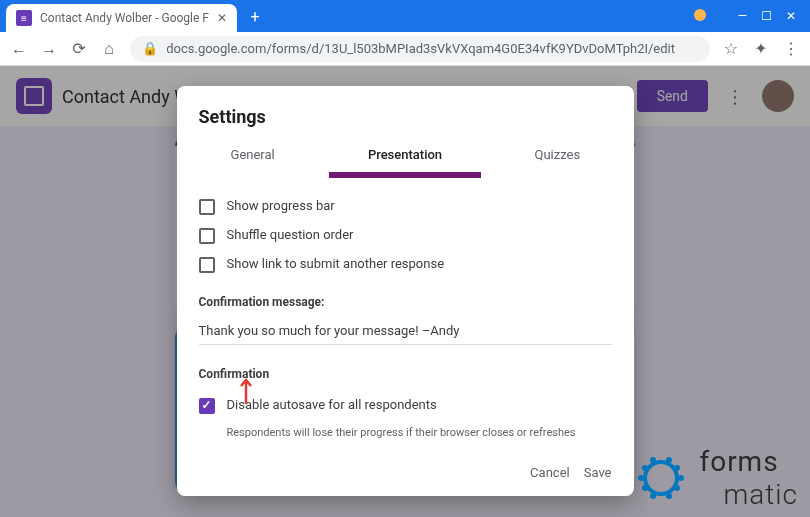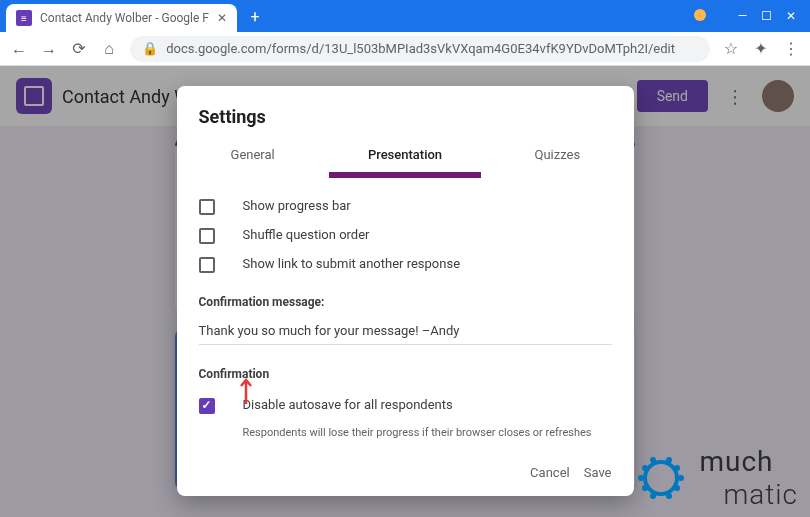--- a/index.html
+++ b/index.html
@@ -52,21 +52,21 @@
 .toggle::after { content:''; position:absolute; width:18px; height:18px; background:#fff; border-radius:50%; top:-2px; left:-2px; box-shadow:0 1px 3px rgba(0,0,0,.3); }
 
 
 .scrim { position:absolute; top:66px; left:0; right:0; bottom:0; background:rgba(32,33,36,.4); display:flex; justify-content:center; }
 .modal { width:457px; background:#fff; border-radius:8px; margin-top:20px; box-shadow:0 8px 24px rgba(0,0,0,.3); padding:20px 0 10px; height:fit-content; }
 .modal h2 { font-size:18px; padding:0 22px 10px; color:#202124; }
 .tabs { display:flex; }
 .tabitm { flex:1; text-align:center; font-size:13px; padding:10px 0; color:#5f6368; cursor:pointer; }
 .tabitm.active { color:#202124; border-bottom:6px solid #701a75; font-weight:500; }
 .section { padding:14px 22px 4px; }
-.chkrow { display:flex; align-items:flex-start; gap:28px; padding:6px 0; font-size:13px; color:#3c4043; }
+.chkrow { display:flex; align-items:flex-start; gap:12px; padding:6px 0; font-size:13px; color:#3c4043; }
 .chkbox { width:16px; height:16px; border:2px solid #5f6368; border-radius:2px; flex-shrink:0; margin-top:1px; }
 .chkbox.checked { background:#673ab7; border-color:#673ab7; position:relative; }
 .chkbox.checked::after { content:'✓'; color:#fff; position:absolute; top:-2px; left:1px; font-size:12px; font-weight:bold; }
 .subhead { font-size:12px; font-weight:bold; color:#3c4043; padding:12px 22px 6px; }
 .confmsg { margin:4px 22px 0; padding:4px 0 6px; border-bottom:1px solid #dadce0; font-size:13px; color:#3c4043; }
 .subtxt { font-size:11px; color:#5f6368; margin-top:14px; }
 .mfooter { display:flex; justify-content:flex-end; gap:14px; padding:16px 22px 6px; font-size:13px; color:#5f6368; }
 .mfooter span { cursor:pointer; }
 
 .arrow { position:absolute; left:238px; top:378px; pointer-events:none; }
@@ -211,15 +211,15 @@
         <circle cx="46" cy="20" r="3" fill="#0277bd"></circle>
       <circle cx="50" cy="30" r="3" fill="#0277bd"></circle>
         <circle cx="46" cy="40" r="3" fill="#0277bd"></circle>
       <circle cx="22" cy="12" r="3" fill="#0277bd"></circle>
         <circle cx="38" cy="12" r="3" fill="#0277bd"></circle>
       <circle cx="22" cy="48" r="3" fill="#0277bd"></circle>
         <circle cx="38" cy="48" r="3" fill="#0277bd"></circle>
     </svg>
   </div>
   <div class="wm-text">
-    <span>much</span><br><span class="m">matic</span>
+    <span>forms</span><br><span class="m">matic</span>
   </div>
 </div>
 
 </body></html>

